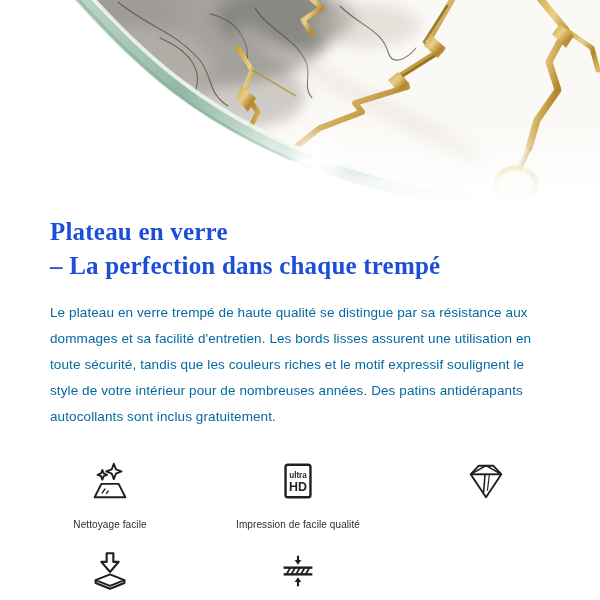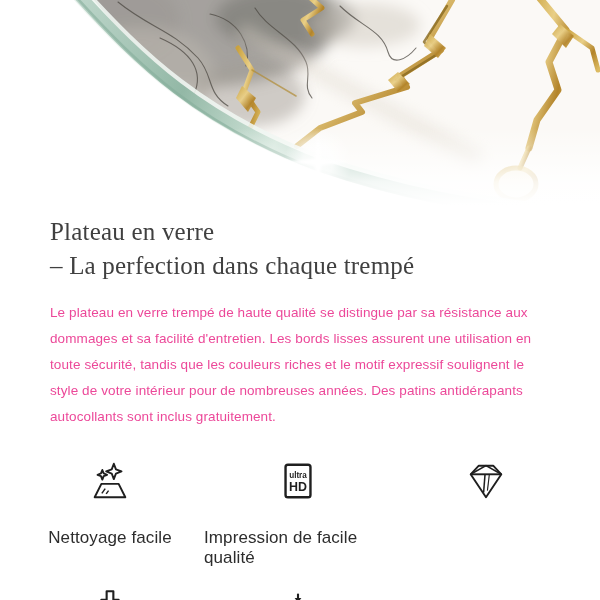--- a/index.html
+++ b/index.html
@@ -4,36 +4,36 @@
 <style>
   html,body{margin:0;padding:0;}
   body{
     width:600px;height:600px;overflow:hidden;background:#ffffff;
     font-family:"Liberation Sans",sans-serif;position:relative;
   }
   .hero{height:205px;position:relative;}
   .hero svg{display:block;}
   .content{padding:0 46px 0 50px;}
   .title{
-    font-family:"Liberation Serif",serif;font-weight:400;
-    font-size:25px;line-height:34px;color:#404040;
+    font-family:"Liberation Serif",serif;font-weight:700;
+    font-size:25px;line-height:34px;color:#1d4ed8;
     margin:10px 0 17px 0;letter-spacing:.2px;
   }
   .title span{display:block;}
   .desc{
-    font-size:13.5px;line-height:26px;color:#ec4899;margin:0;
+    font-size:13.5px;line-height:26px;color:#0369a1;margin:0;
     letter-spacing:.1px;
   }
   .features{
     display:grid;grid-template-columns:1fr 1fr 1fr;
     row-gap:16px;margin:26px 20px 0 16px;
   }
   .feature{display:flex;flex-direction:column;align-items:center;}
   .icon-box{height:50px;display:flex;align-items:center;justify-content:flex-end;}
-  .flabel{margin-top:22px;font-size:17px;color:#2d2d2d;letter-spacing:.1px;}
+  .flabel{margin-top:13px;font-size:10px;color:#2d2d2d;letter-spacing:.1px;}
   .ficon{stroke:#1f1f1f;fill:none;stroke-width:2;}
   .ficon text{stroke:none;fill:#1f1f1f;font-family:"Liberation Sans",sans-serif;}
 </style>
 </head>
 <body>
 
 <div class="hero">
   <svg width="600" height="205" viewBox="0 0 600 205">
     <defs>
       <linearGradient id="goldG" x1="0" y1="0" x2="1" y2="1">

